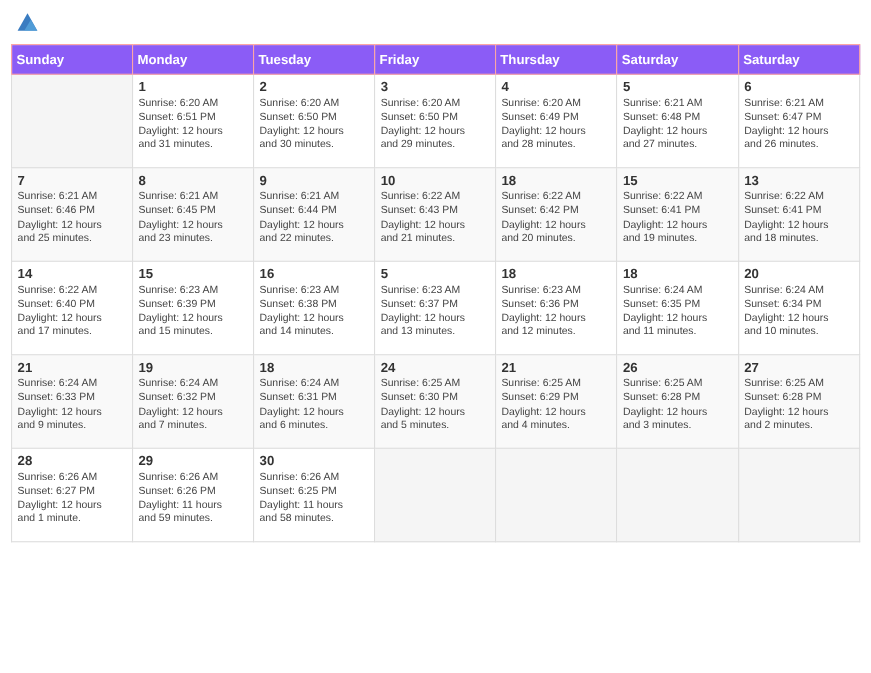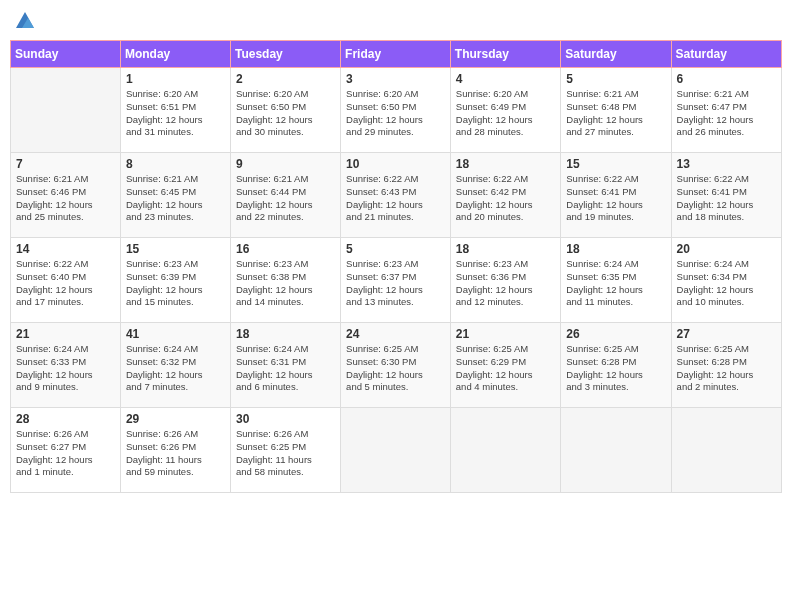--- a/index.html
+++ b/index.html
@@ -277,21 +277,21 @@
       </tr>
       <tr class="week-row">
         <td>
           <span class="day-number">21</span>
           <div class="day-info" style="white-space: pre-wrap;">Sunrise: 6:24 AM
 Sunset: 6:33 PM
 Daylight: 12 hours
 and 9 minutes.</div>
         </td>
         <td>
-          <span class="day-number">41</span>
+          <span class="day-number">19</span>
           <div class="day-info" style="white-space: pre-wrap;">Sunrise: 6:24 AM
 Sunset: 6:32 PM
 Daylight: 12 hours
 and 7 minutes.</div>
         </td>
         <td>
           <span class="day-number">18</span>
           <div class="day-info" style="white-space: pre-wrap;">Sunrise: 6:24 AM
 Sunset: 6:31 PM
 Daylight: 12 hours

